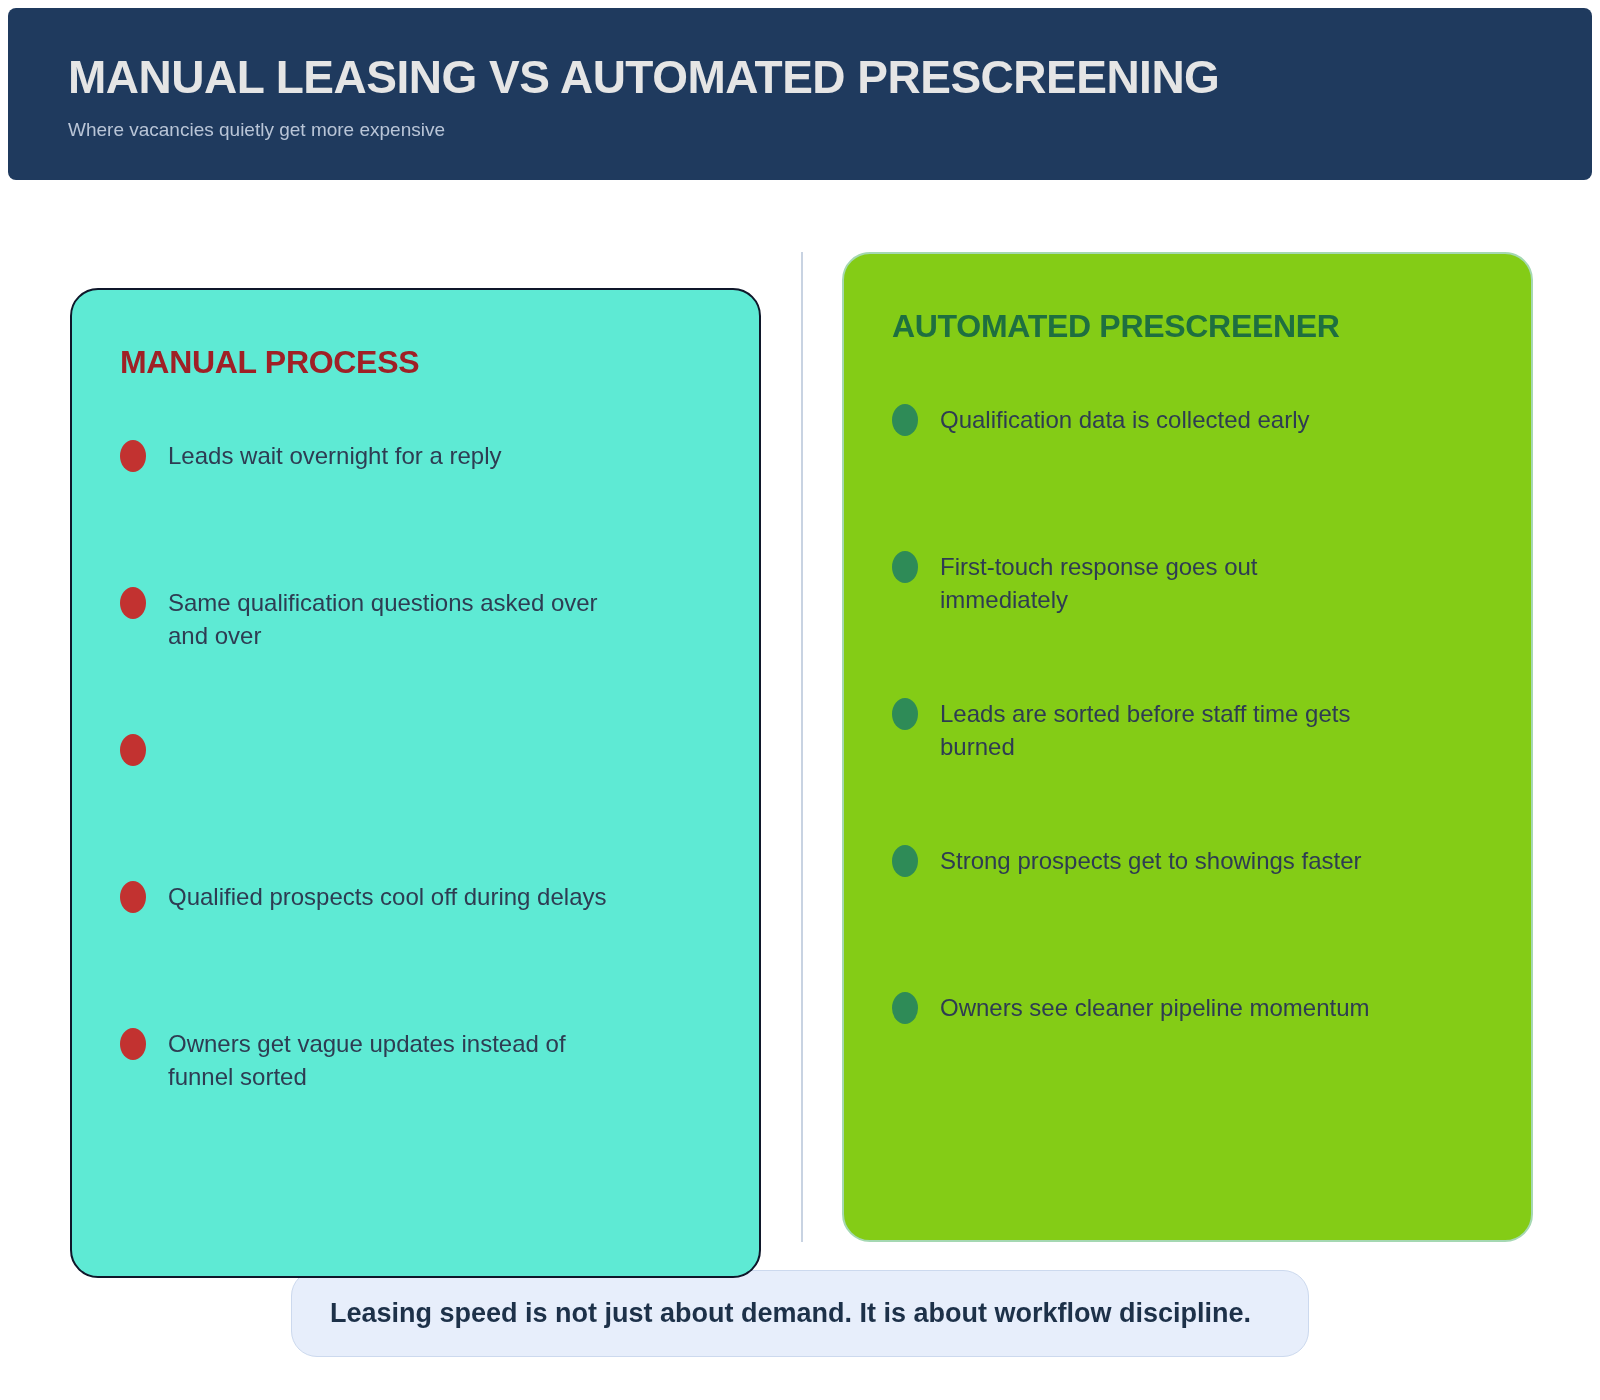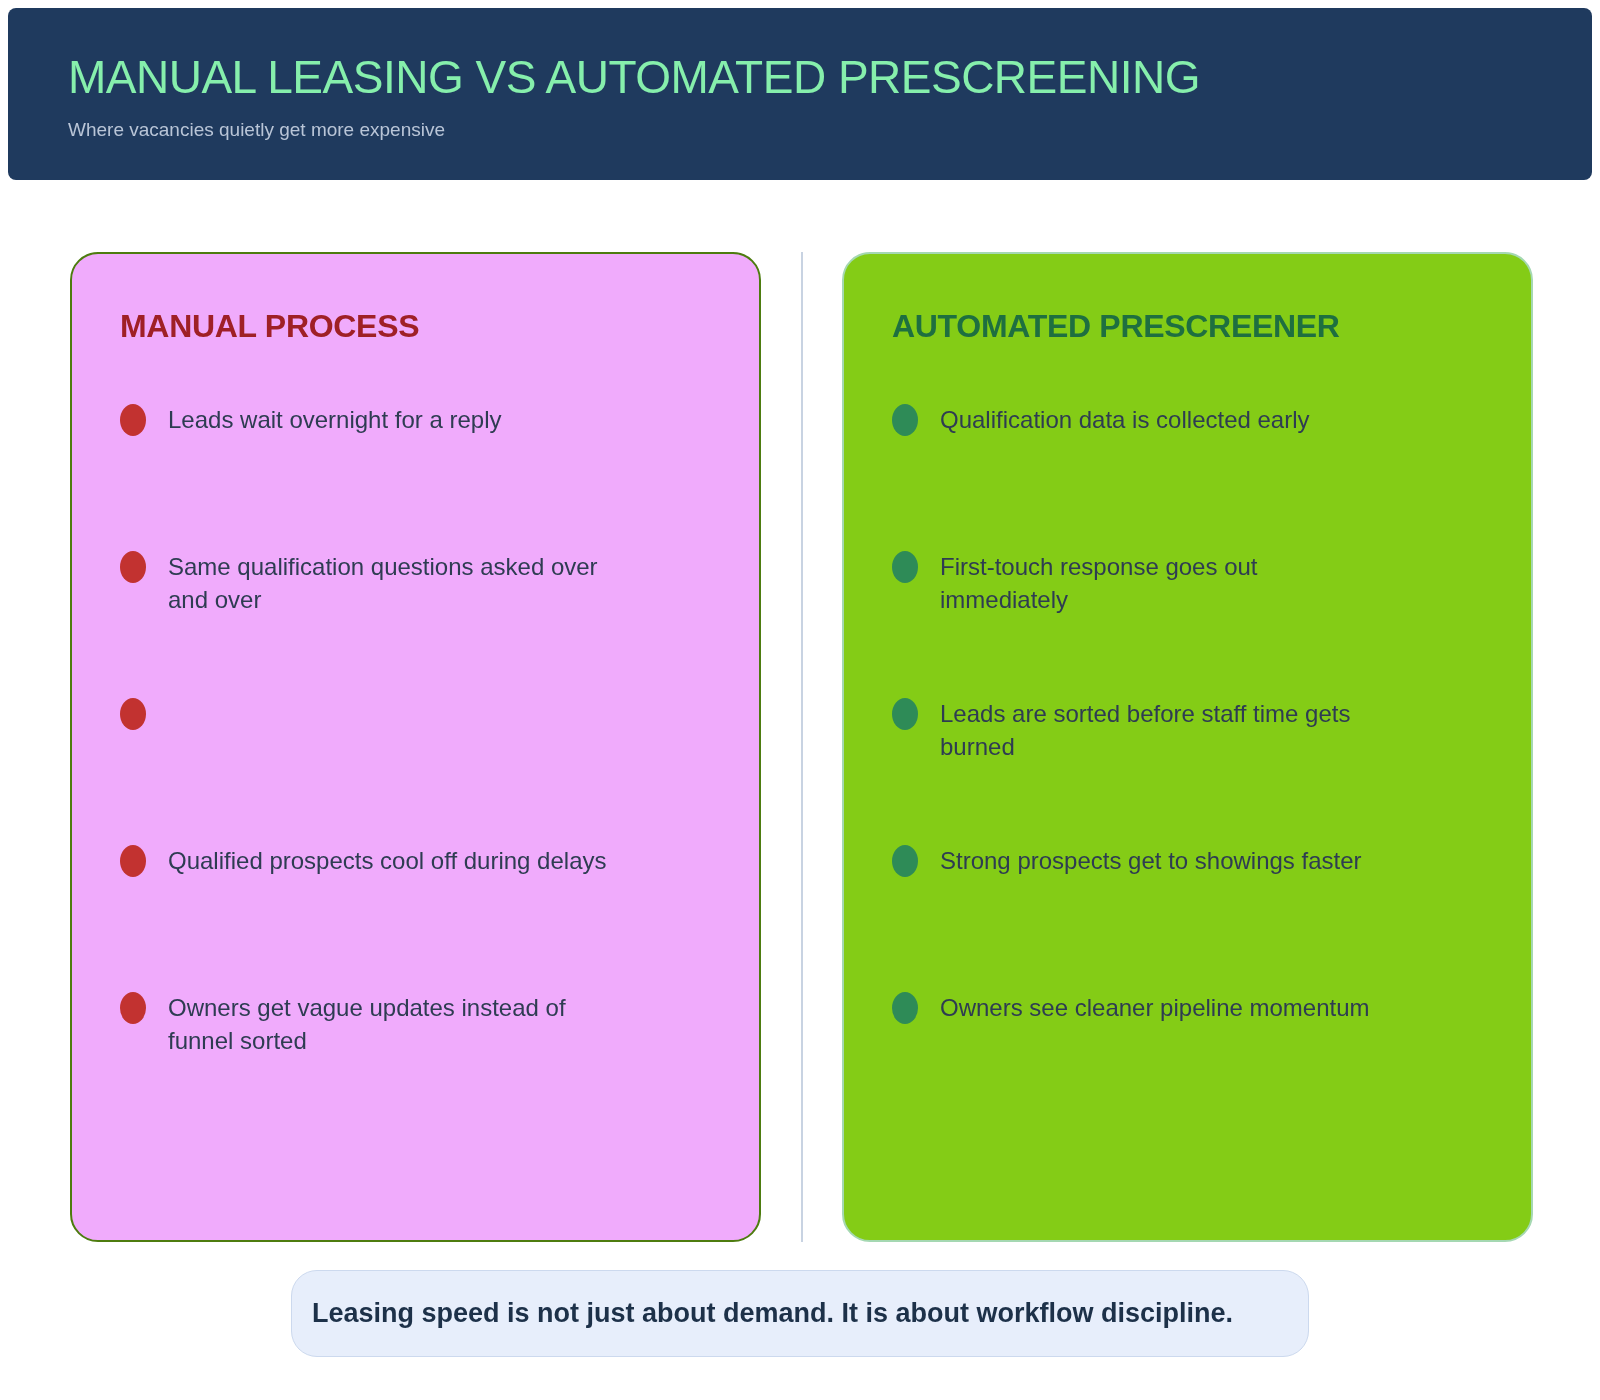--- a/index.html
+++ b/index.html
@@ -9,23 +9,23 @@
   
   .banner{
     margin:8px 8px 0 8px;
     height:172px;
     background:#1f3a5e;
     border-radius:8px;
     padding:44px 60px 0 60px;
   }
   .banner h1{
     margin:0;
-    color:#86efac;
+    color:#e5e5e5;
     font-size:46px;
-    font-weight:normal;
+    font-weight:bold;
     letter-spacing:-0.5px;
     line-height:1.1;
     white-space:nowrap;
   }
   .banner .subtitle{
     margin-top:16px;
     color:#b9c5d7;
     font-size:19px;
     font-weight:normal;
   }
@@ -37,22 +37,23 @@
     margin:72px 0 0 70px;
     height:990px;
   }
   .card{
     width:691px;
     height:990px;
     border-radius:28px;
     padding:38px 40px 0 48px;
   }
   .card.manual{
-    background:#f0abfc;
-    border:2px solid #4d7c0f;
+    background:#5eead4;
+    border:2px solid #0f172a;
+    margin-top:36px;
   }
   .card.automated{
     background:#84cc16;
     border:2px solid #a5d8b2;
   }
   .gap{
     width:81px;
     display:flex;
     justify-content:center;
   }
@@ -100,21 +101,21 @@
   
   .callout{
     width:1018px;
     height:87px;
     margin:28px auto 0 auto;
     background:#e7eefb;
     border:1px solid #ccd9ee;
     border-radius:26px;
     display:flex;
     align-items:center;
-    padding-left:20px;
+    padding-left:38px;
     overflow:visible;
   }
   .callout .note{
     color:#1d3149;
     font-size:27px;
     font-weight:bold;
     white-space:nowrap;
   }
 </style>
 </head>

